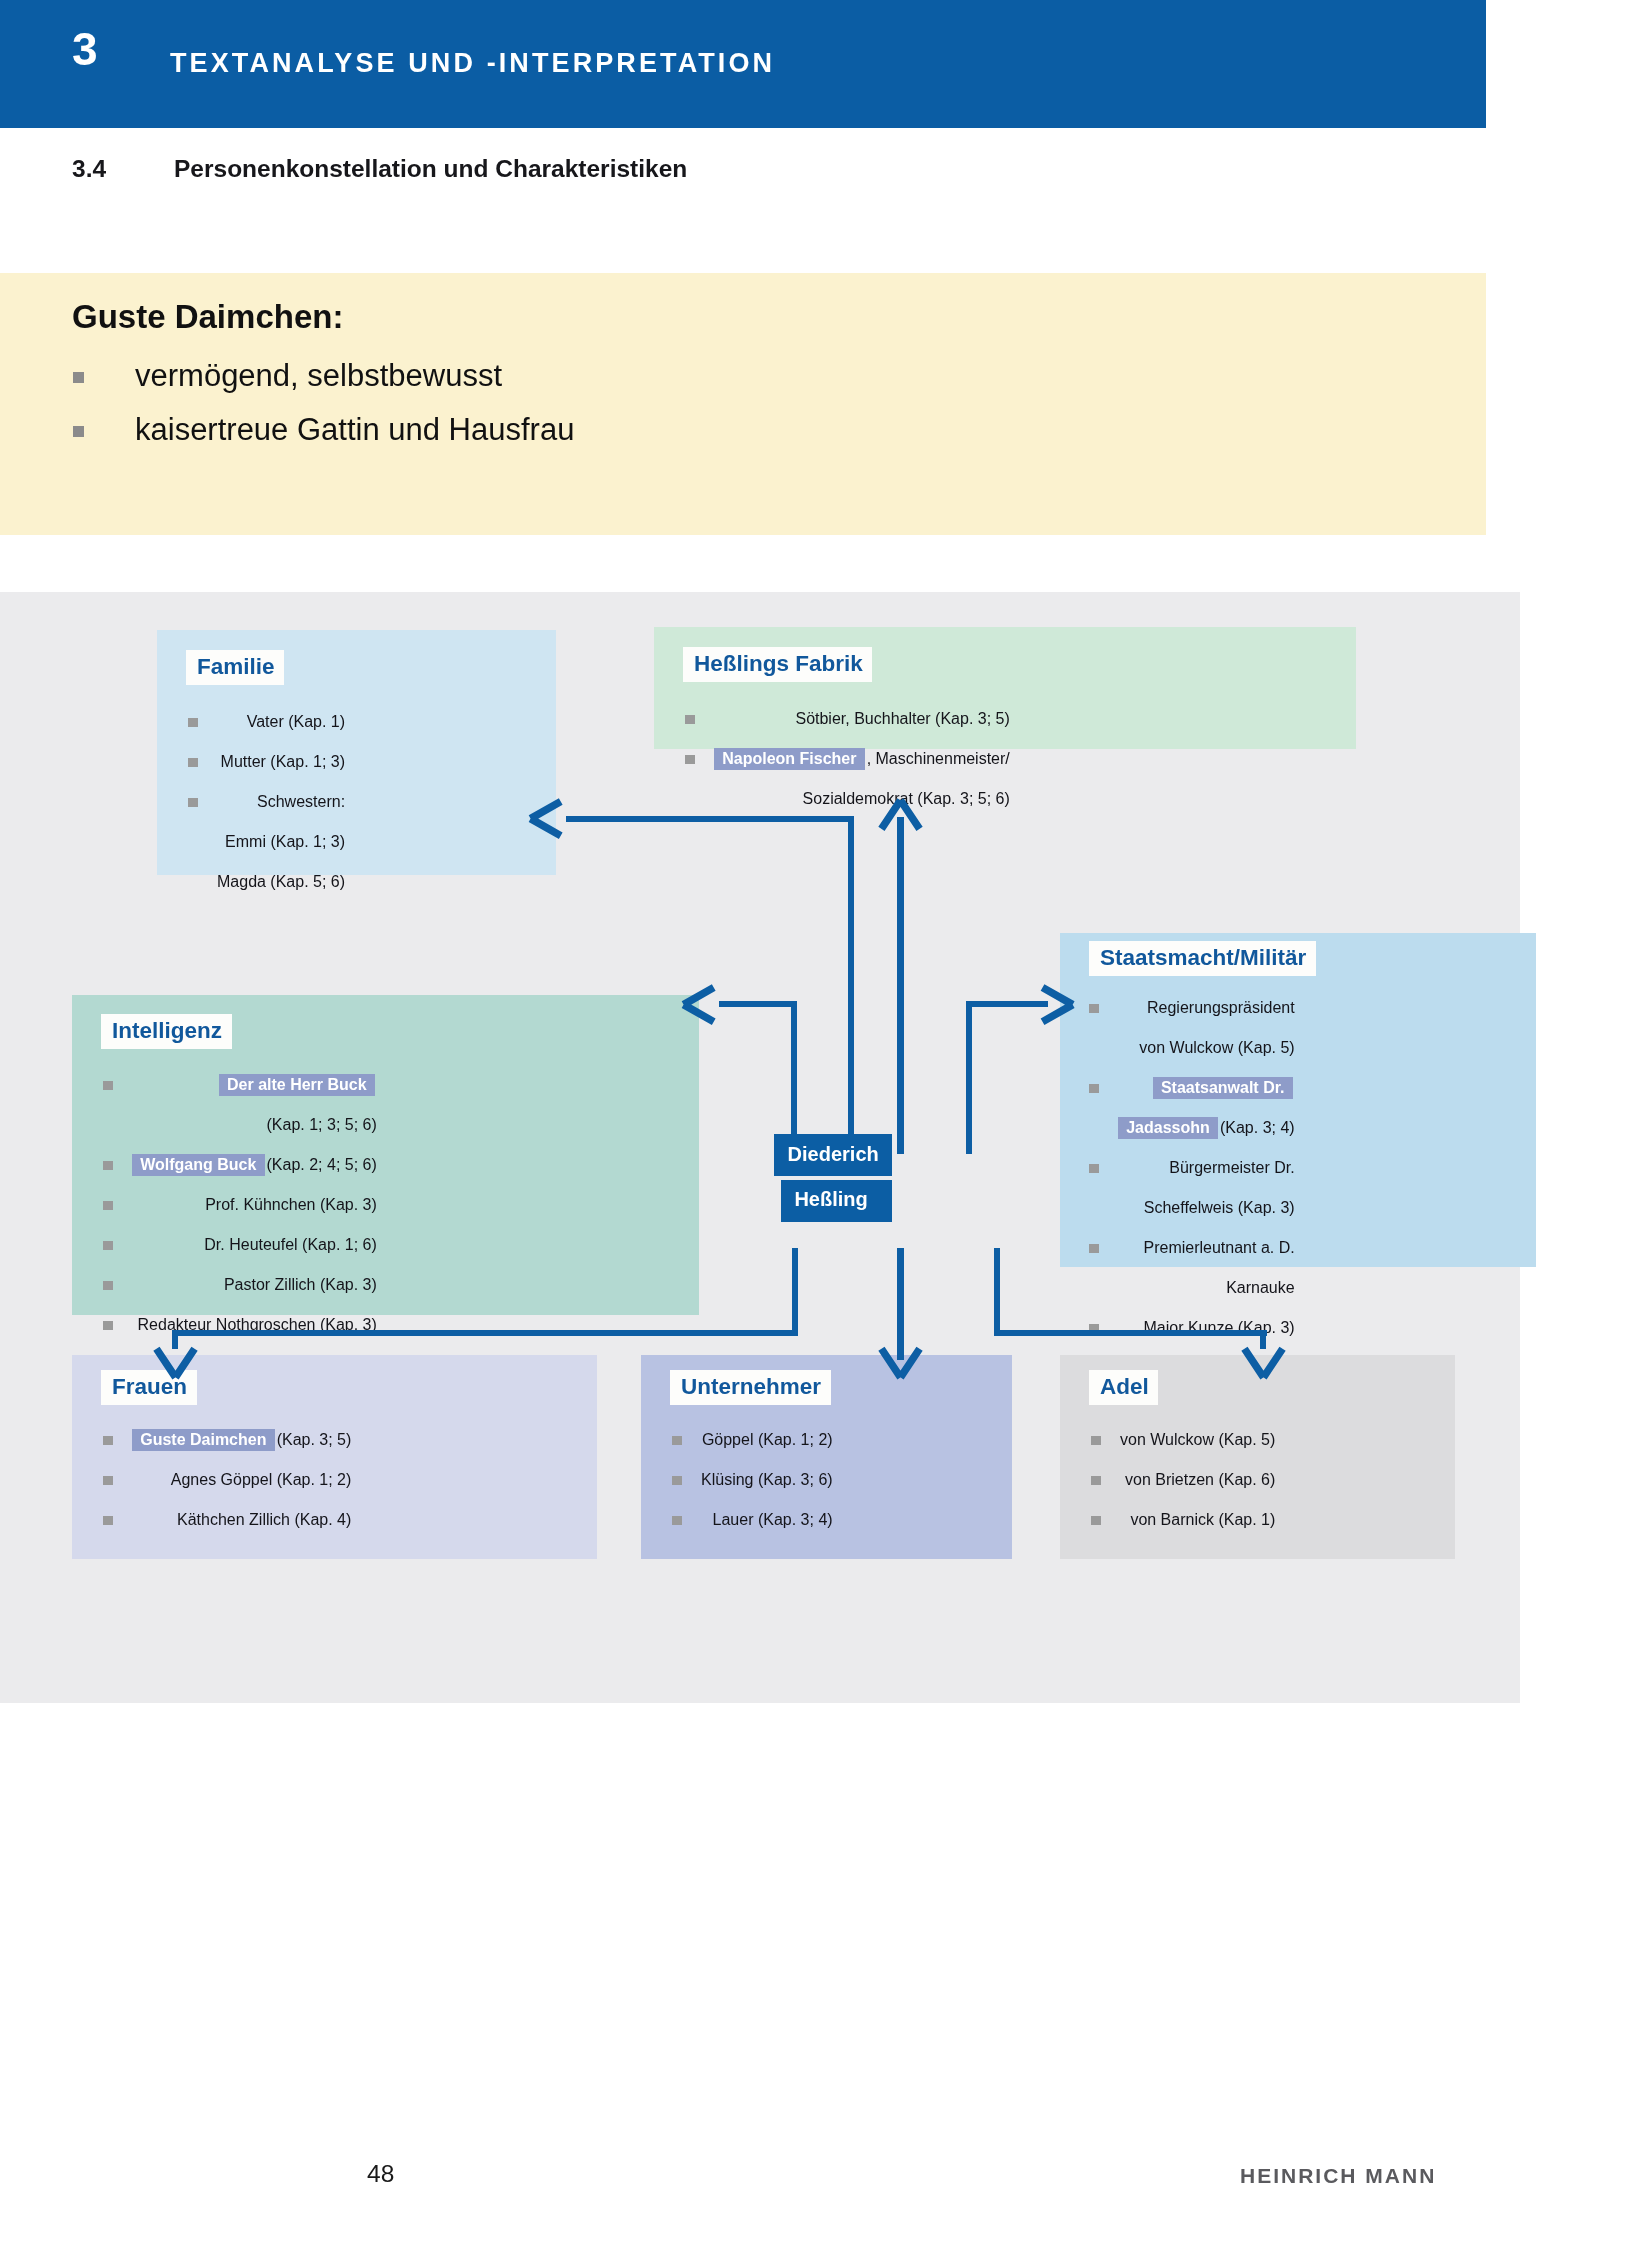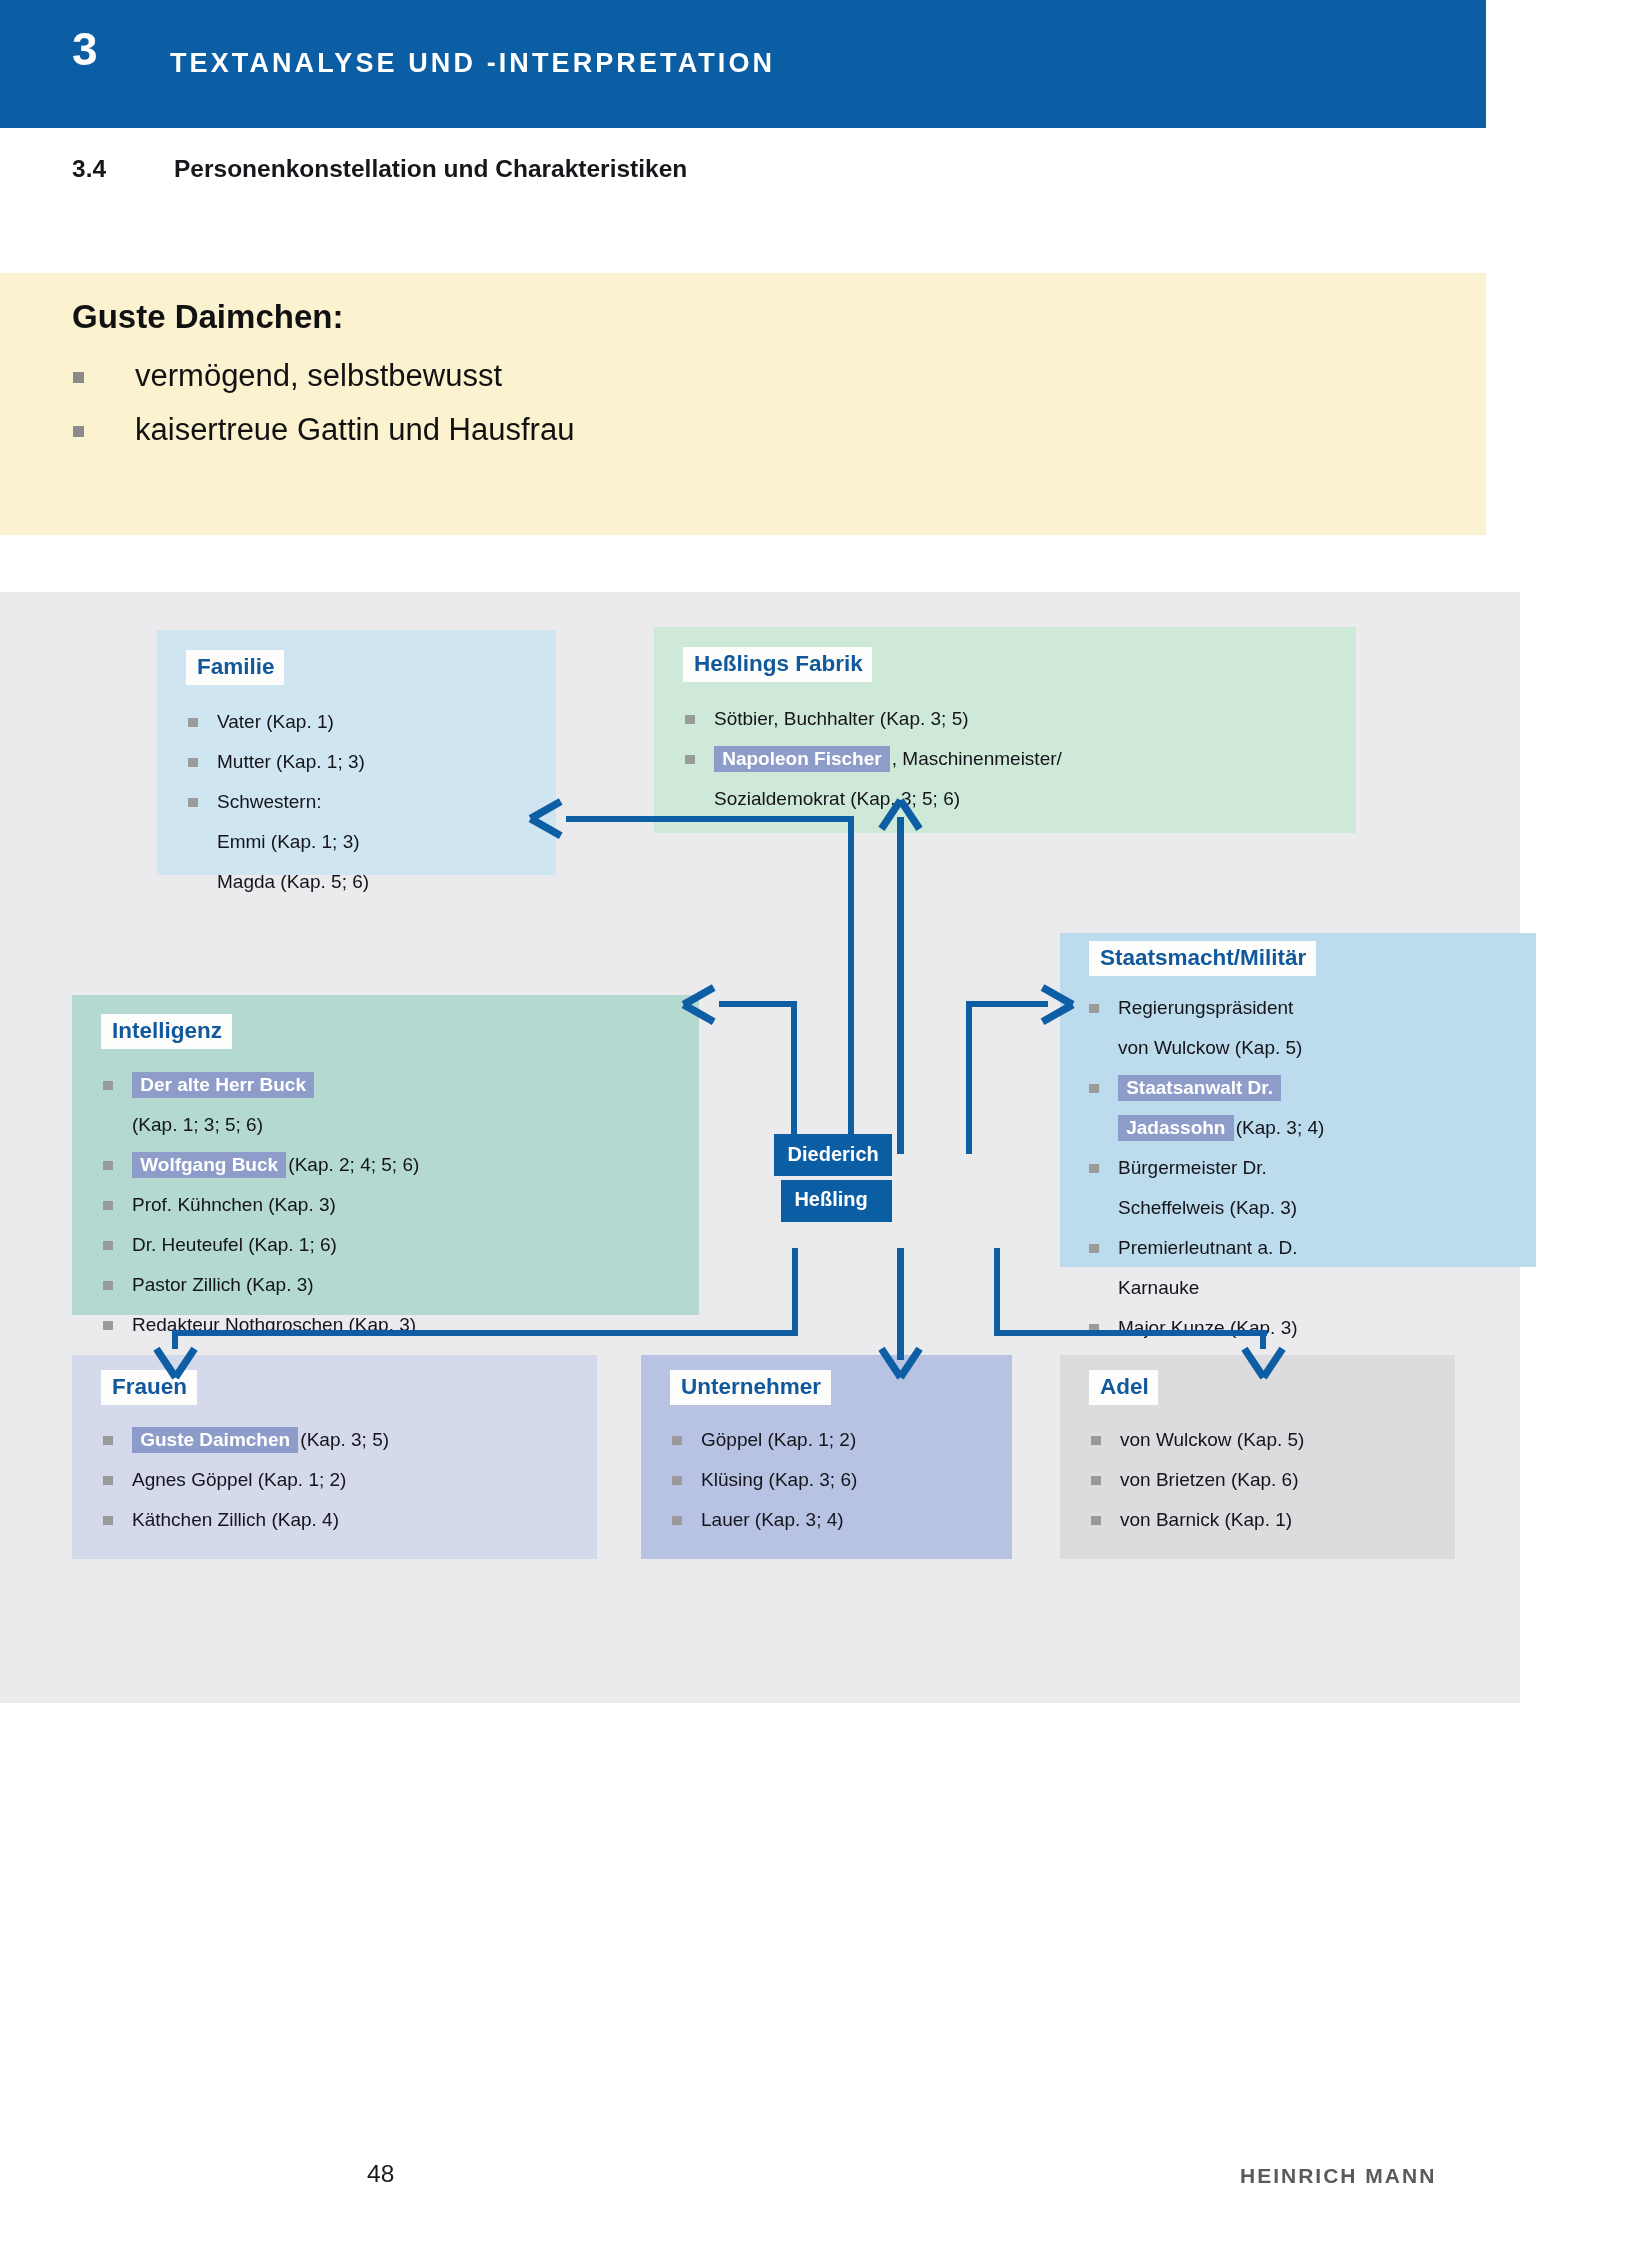--- a/index.html
+++ b/index.html
@@ -58,21 +58,21 @@
 
   .gbox{position:absolute;box-sizing:border-box;}
   .gtitle{
     position:absolute;background:#fdfdfb;color:#11589c;
     font-size:22.5px;font-weight:700;line-height:1;
     padding:5.5px 9.5px 6.8px 11px;white-space:nowrap;
   }
   .glist{position:absolute;list-style:none;margin:0;padding:0;}
   .glist li{
     position:relative;padding-left:31px;
-    font-size:19px;line-height:40px;color:#14141a;
+    font-size:16px;line-height:40px;color:#14141a;text-align:right;
   }
   .glist li .bul{
     position:absolute;left:2px;top:15.7px;width:9.5px;height:9.5px;background:#9a9a9a;
   }
   .glist li.nb{padding-left:31px;}
   .hl{
     background:#8e9cc9;color:#ffffff;font-weight:700;
     padding:2px 8.2px 3.4px 8.2px;margin-right:2px;
   }
 
@@ -129,21 +129,21 @@
     <div class="gtitle" style="left:29px;top:20.4px;">Familie</div>
     <ul class="glist" style="left:29px;top:72px;">
       <li><span class="bul"></span><span>Vater (Kap. 1)</span></li>
       <li><span class="bul"></span><span>Mutter (Kap. 1; 3)</span></li>
       <li><span class="bul"></span><span>Schwestern:</span></li>
       <li class="nb"><span>Emmi (Kap. 1; 3)</span></li>
       <li class="nb"><span>Magda (Kap. 5; 6)</span></li>
     </ul>
   </div>
 
-  <div class="gbox c-fab" style="left:654px;top:35px;width:702px;height:206px;">
+  <div class="gbox c-fab" style="left:654px;top:35px;width:702px;height:122px;">
     <div class="gtitle" style="left:29px;top:20.4px;">Heßlings Fabrik</div>
     <ul class="glist" style="left:29px;top:72px;">
       <li><span class="bul"></span><span>Sötbier, Buchhalter (Kap. 3; 5)</span></li>
       <li><span class="bul"></span><span class="hl">Napoleon Fischer</span><span>, Maschinenmeister/</span></li>
       <li class="nb"><span>Sozialdemokrat (Kap. 3; 5; 6)</span></li>
     </ul>
   </div>
 
   <div class="gbox c-int" style="left:72px;top:403px;width:627px;height:320px;">
     <div class="gtitle" style="left:29px;top:19px;">Intelligenz</div>

